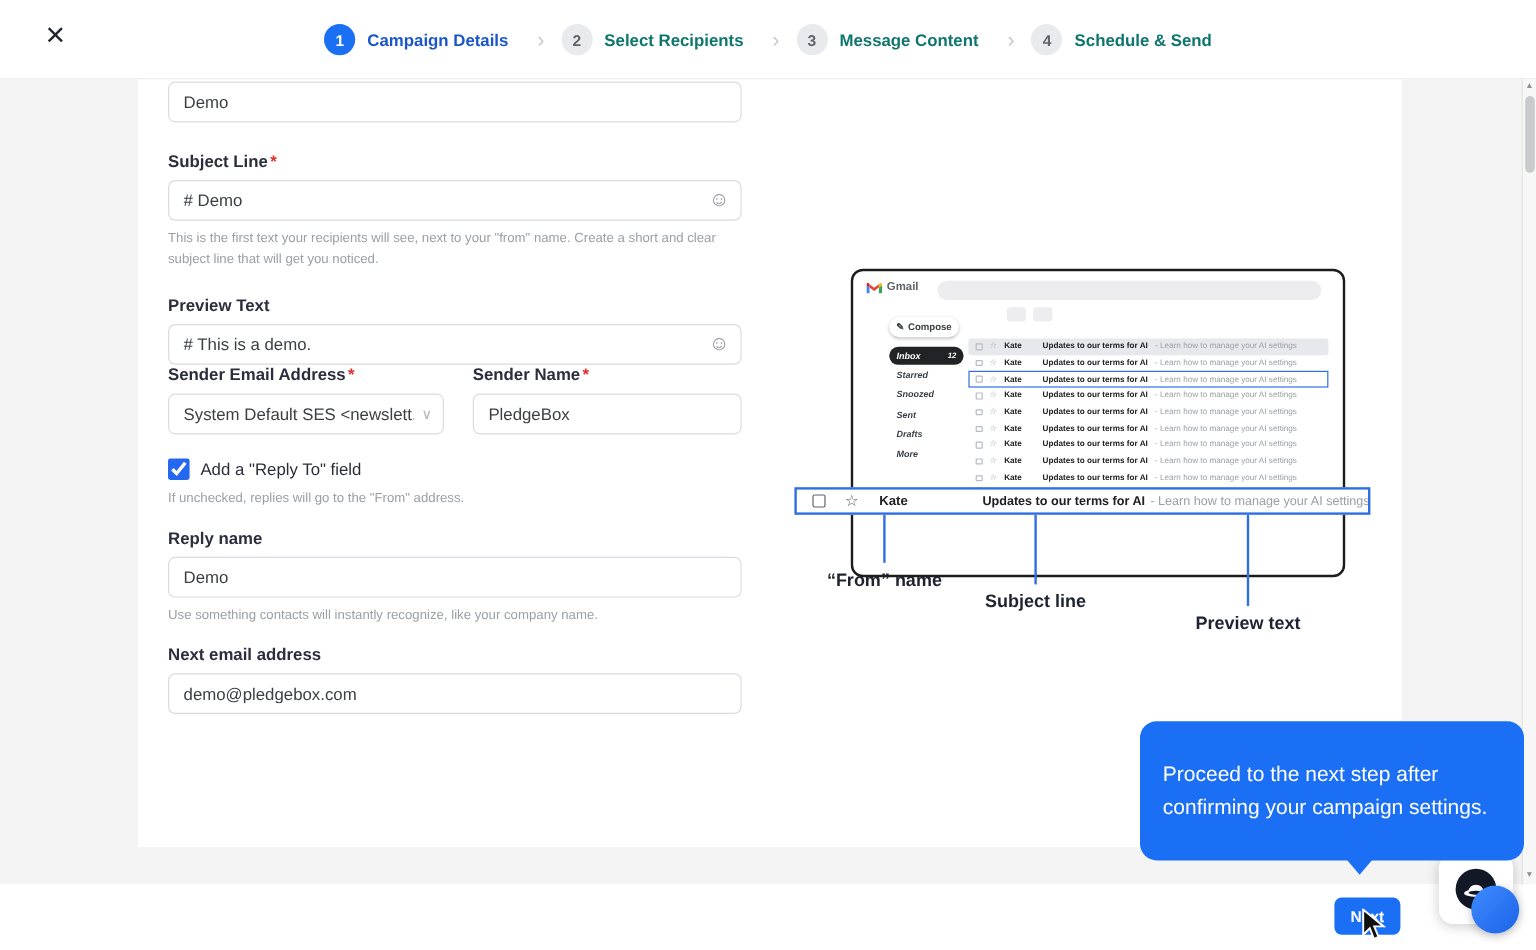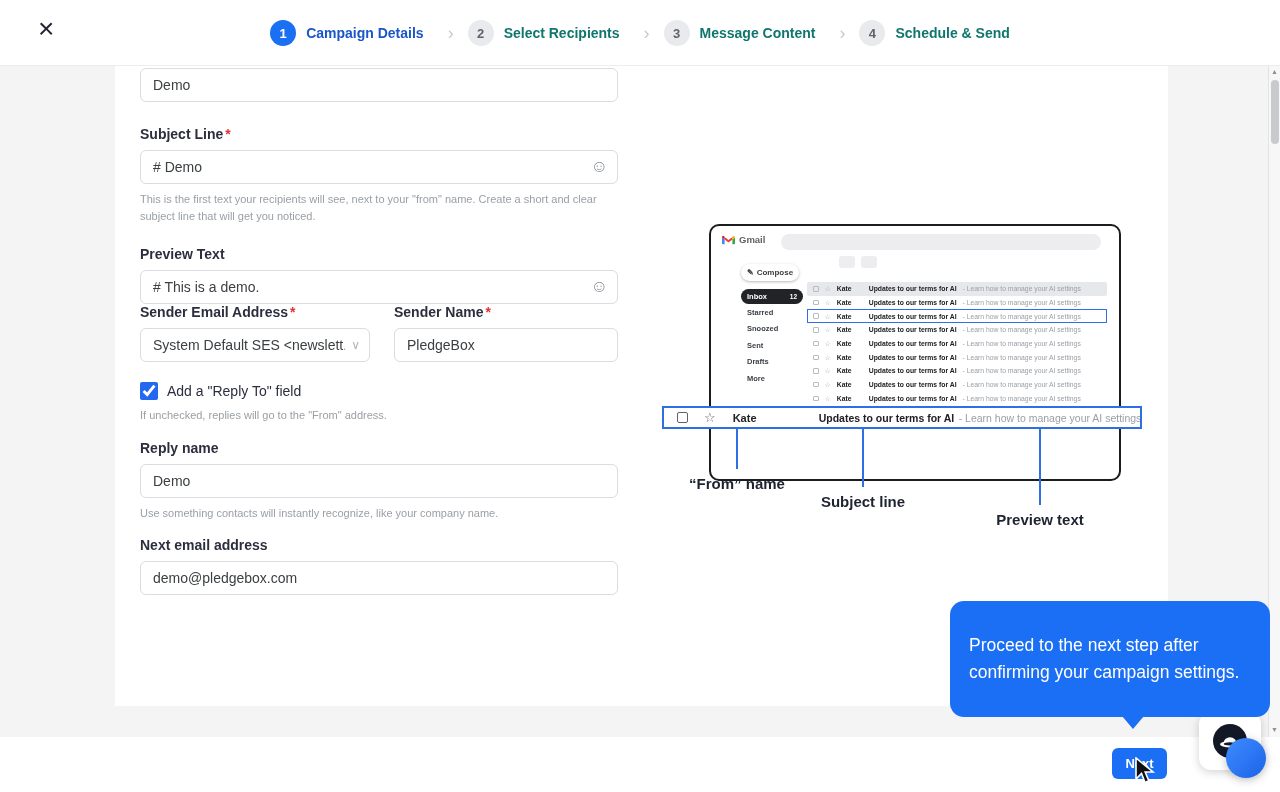--- a/index.html
+++ b/index.html
@@ -51,21 +51,21 @@
   .gmail-card { position:absolute; left:594px; top:122px; width:412px; height:257px;
     border:2px solid #1c1c1e; border-radius:10px; background:#fff;margin-top:36px; }
   .gm-head { position:absolute; left:11px; top:8px; display:flex; align-items:center; gap:4px; }
   .gm-logo-text { font-size:9.5px; font-weight:600; color:#5f6368; }
   .gm-search { position:absolute; left:70px; top:8px; right:18px; height:16px;
     background:#ededef; border-radius:8px; }
   .gm-sq { position:absolute; top:30px; width:16px; height:12px; background:#ededef; border-radius:3px; }
   .gm-compose { position:absolute; left:30px; top:38px; width:58px; height:17px; background:#fff;
     border-radius:9px; box-shadow:0 1px 3px rgba(0,0,0,.28); font-size:8px; font-weight:700;
     display:flex; align-items:center; justify-content:center; gap:3px; color:#3c4043; cursor:pointer; }
-  .gm-side { position:absolute; left:30px; top:63px; width:62px; }
+  .gm-side { position:absolute; left:30px; top:63px; width:62px;font-style:italic; }
   .gm-item { height:16.5px; display:flex; align-items:center; justify-content:space-between;
     font-size:7.5px; font-weight:600; color:#3a3f47; padding:0 6px; cursor:pointer; }
   .gm-item.v-active { background:#222326; color:#fff; border-radius:8px; font-weight:700; height:15px; }
   .gm-badge { font-size:6.5px; }
   .gm-badge:empty { display:none; }
   .gm-rows { position:absolute; left:96px; top:56px; right:12px; }
   .grow { height:13.7px; display:flex; align-items:center; gap:6px; padding:0 6px;
     overflow:hidden; white-space:nowrap; }
   .grow.v-gray { background:#e7e8eb; border-radius:2px; }
   .grow.v-outline { outline:1.5px solid #2f6fe4; outline-offset:-1px; }

